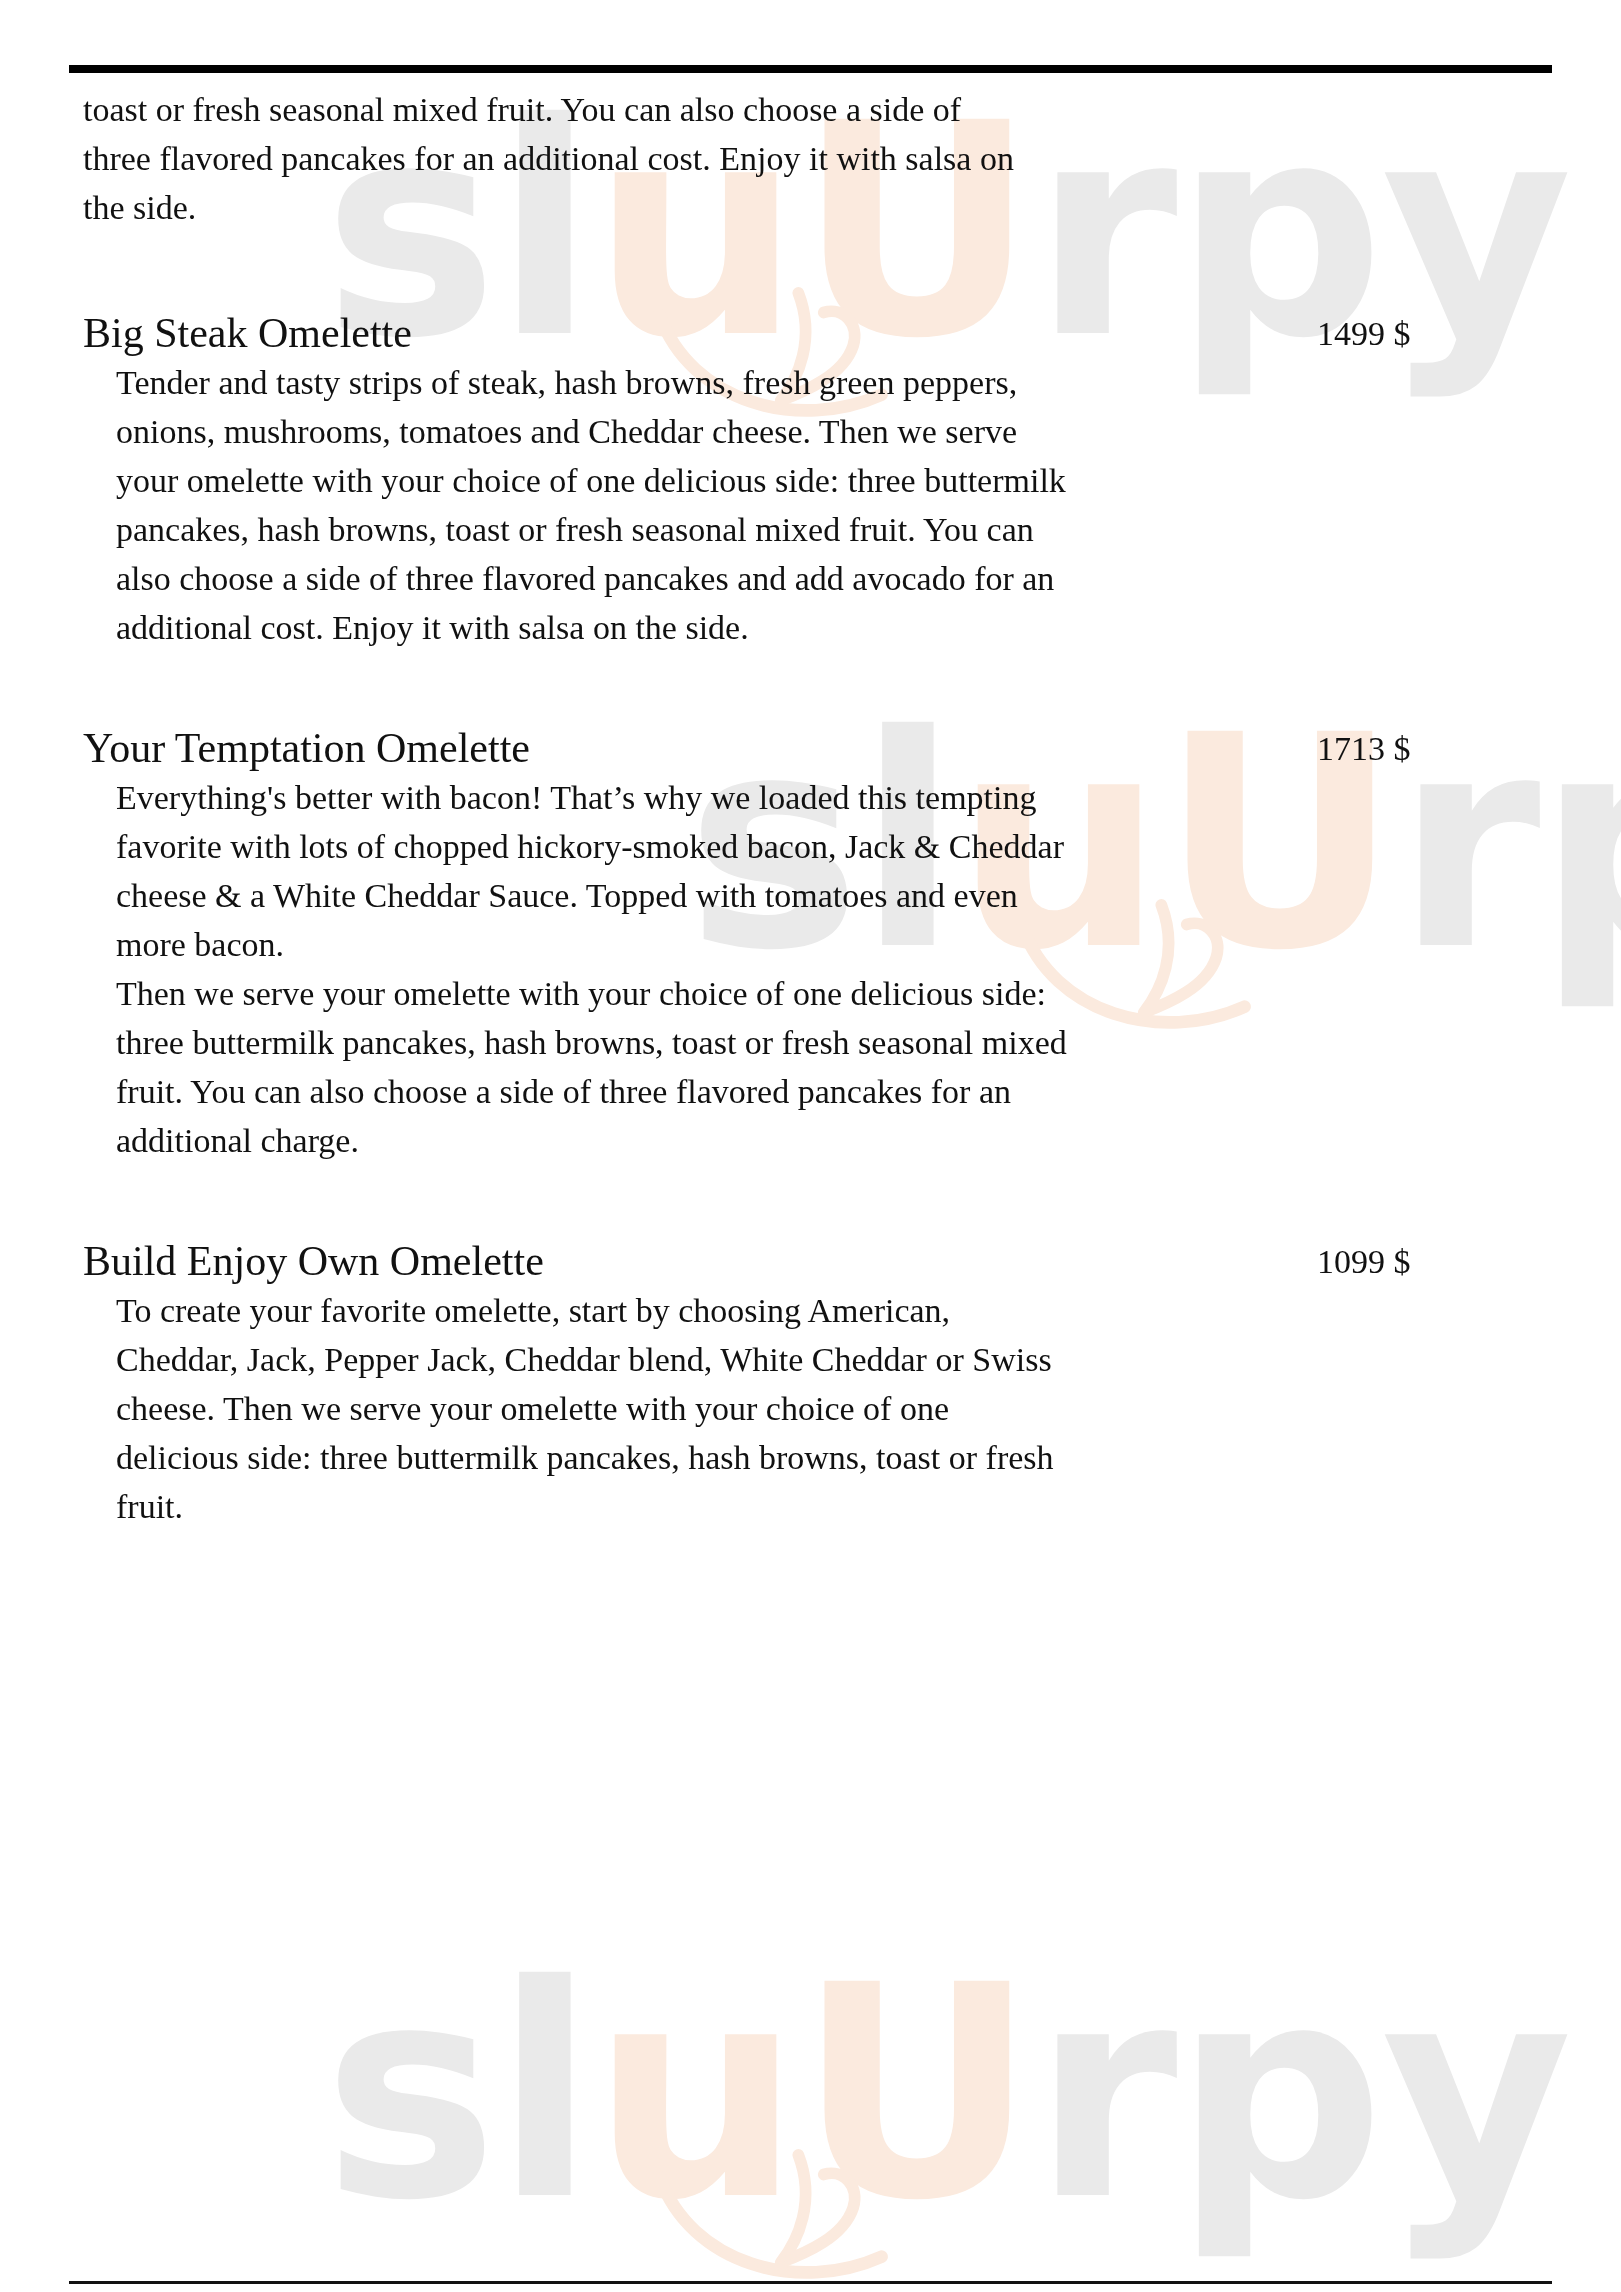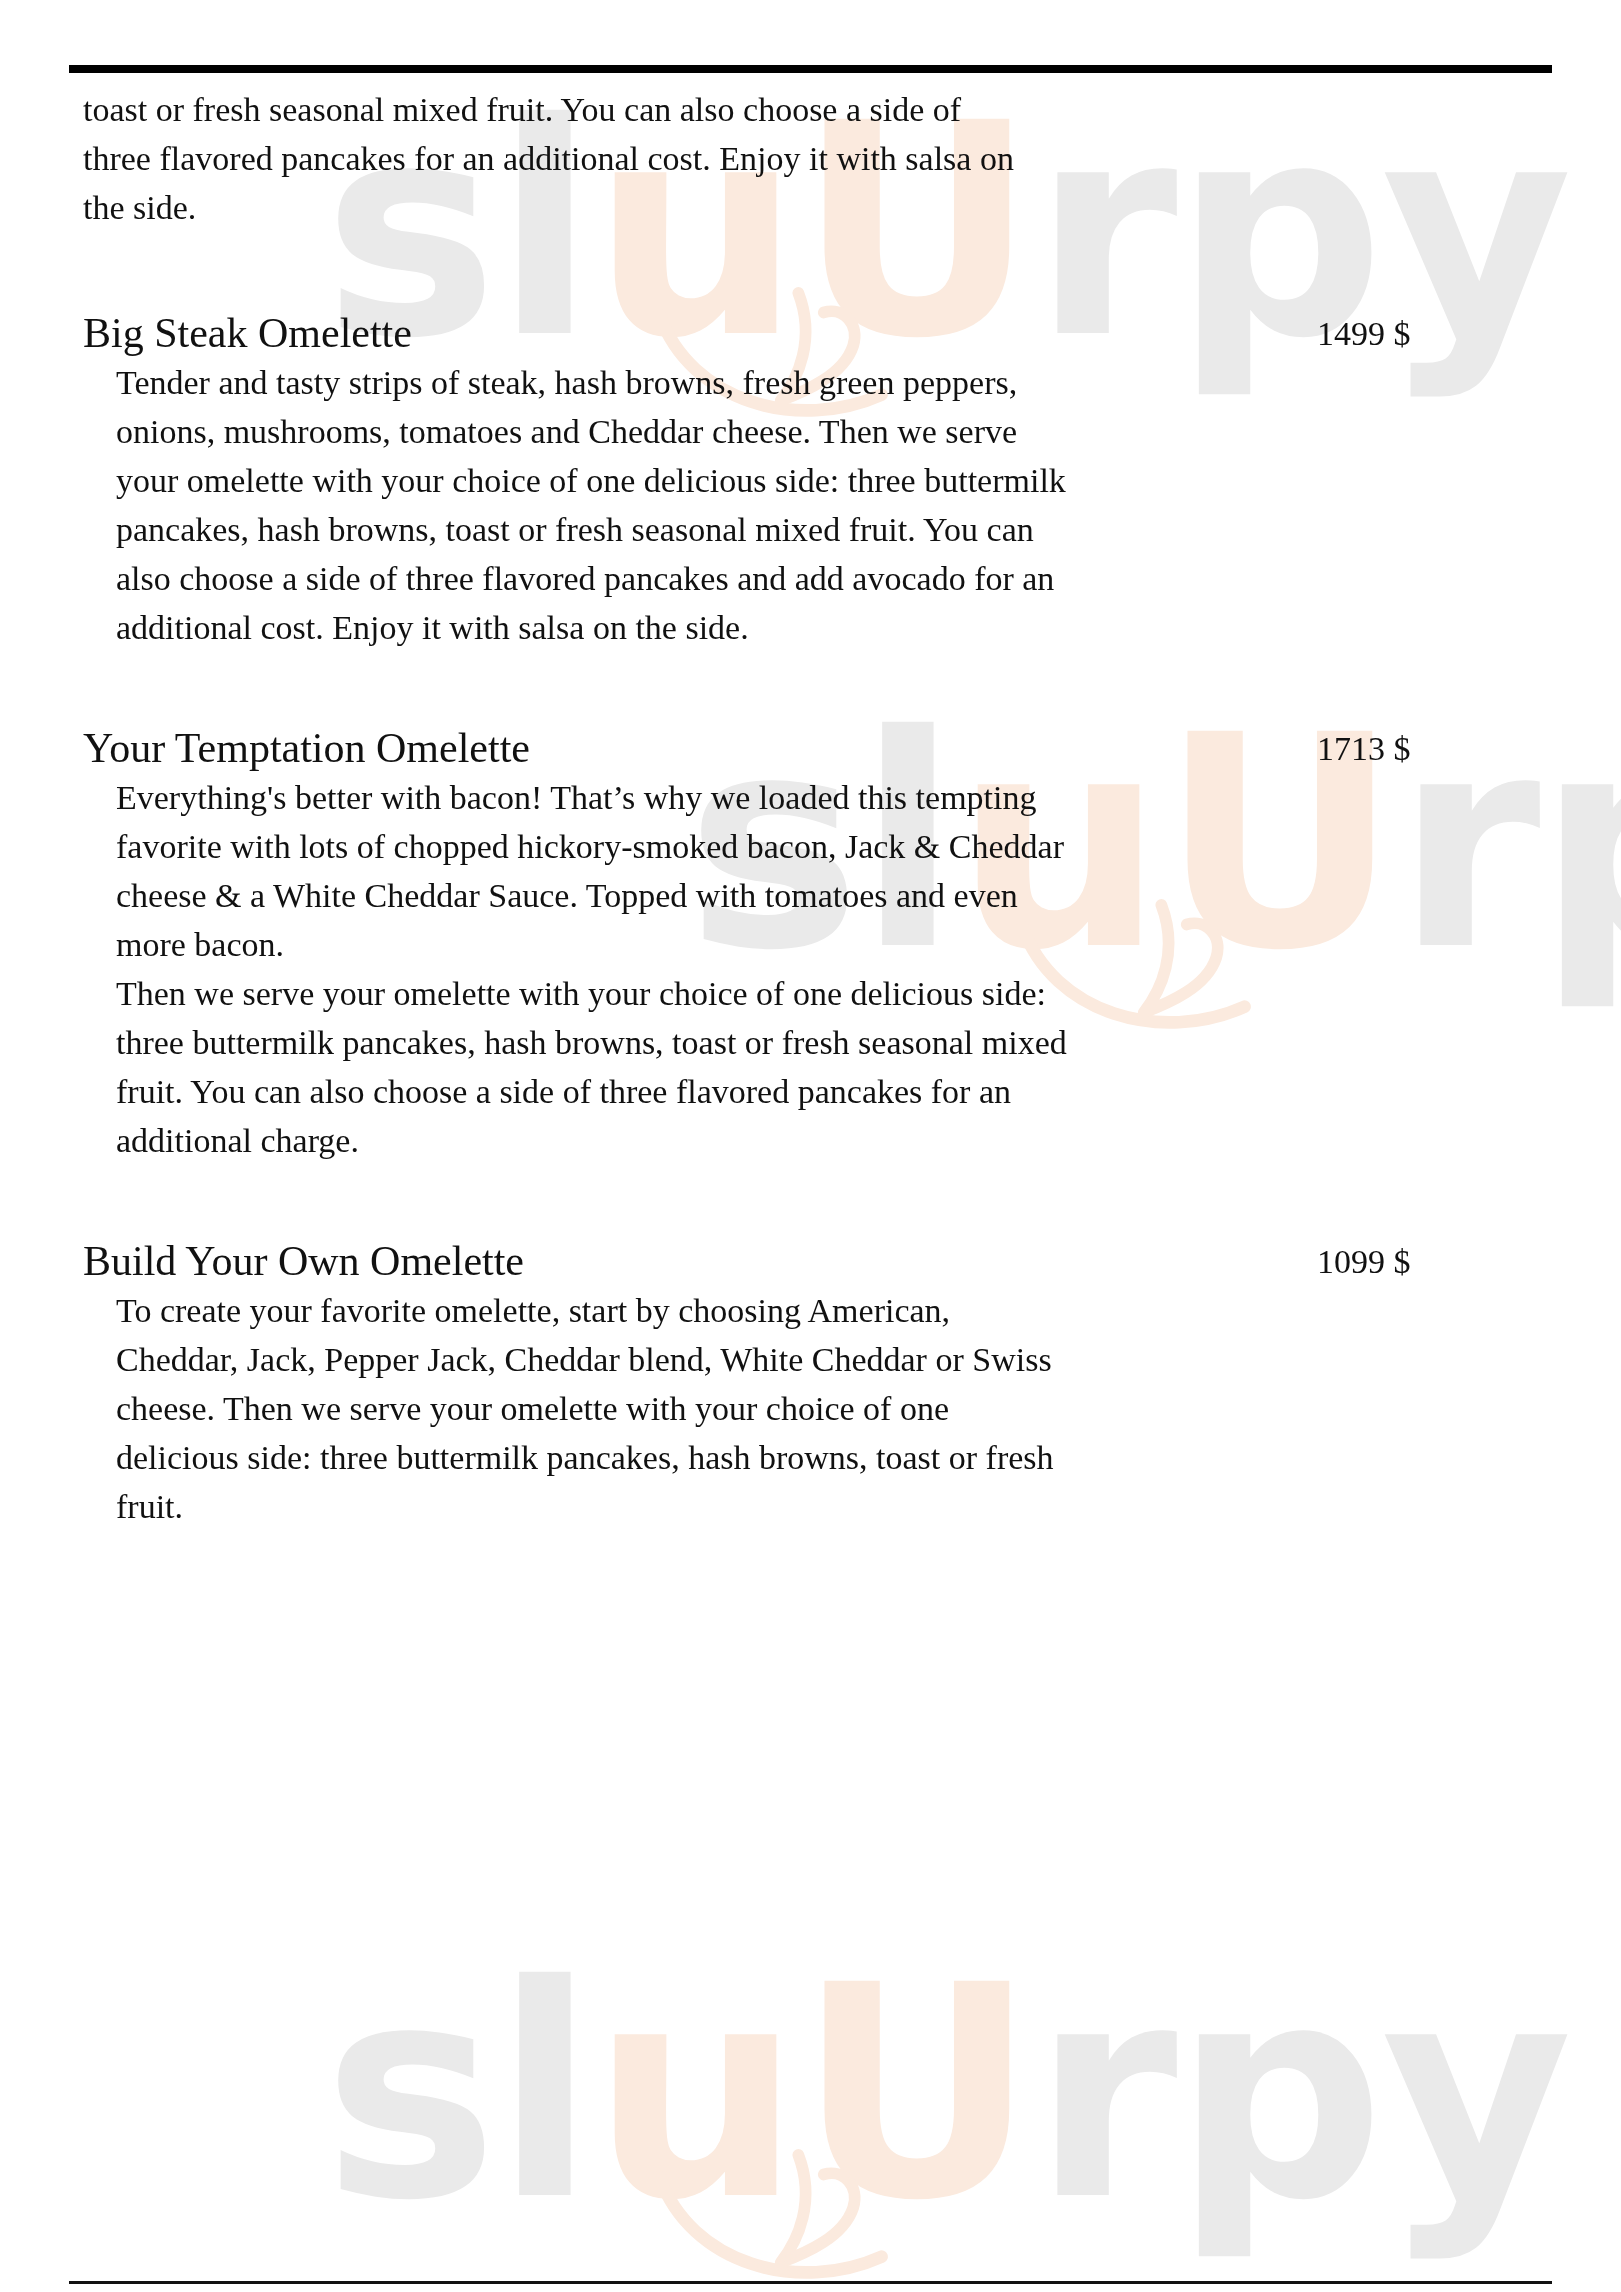--- a/index.html
+++ b/index.html
@@ -215,21 +215,21 @@
 Then we serve your omelette with your choice of one delicious side:
 three buttermilk pancakes, hash browns, toast or fresh seasonal mixed
 fruit. You can also choose a side of three flavored pancakes for an
 additional charge.</div>
     </div>
 
     <div class="gap-md"></div>
 
     <div class="item">
       <div class="item-row">
-        <div class="item-name">Build Your Own Omelette</div>
+        <div class="item-name">Build Enjoy Own Omelette</div>
         <div class="item-price">1099 $</div>
       </div>
       <div class="item-desc">To create your favorite omelette, start by choosing American,
 Cheddar, Jack, Pepper Jack, Cheddar blend, White Cheddar or Swiss
 cheese. Then we serve your omelette with your choice of one
 delicious side: three buttermilk pancakes, hash browns, toast or fresh
 fruit.</div>
     </div>
 
   </div>

